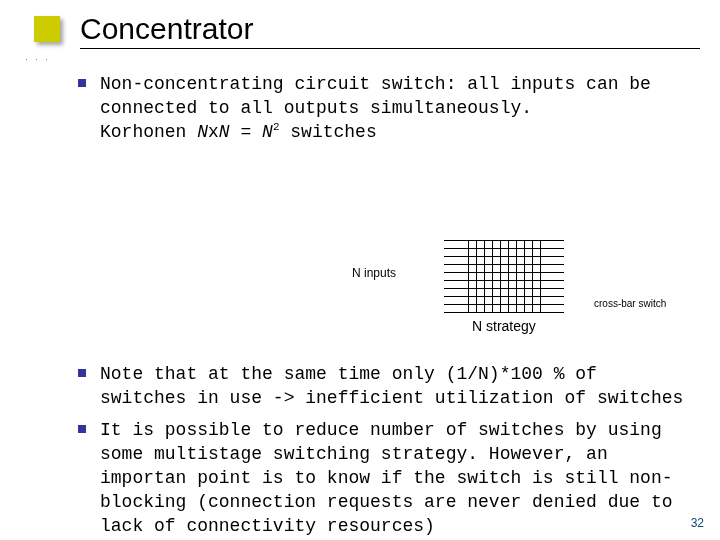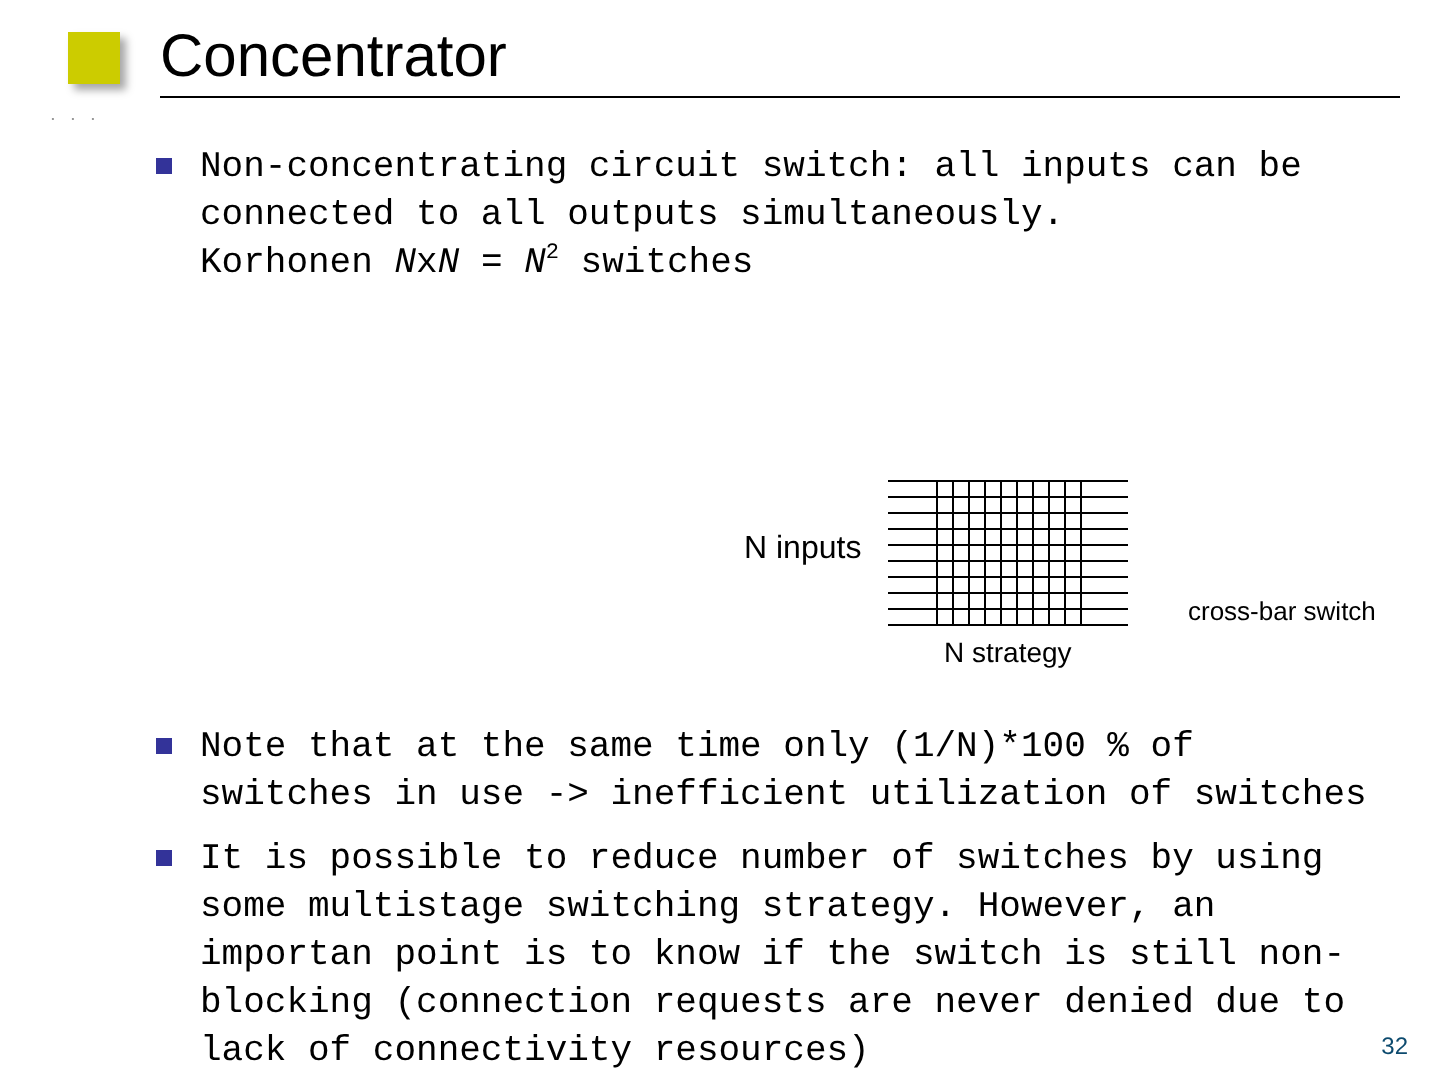--- a/index.html
+++ b/index.html
@@ -105,34 +105,33 @@
     width: 120px;
     height: 72px;
   }
   .grid .h, .grid .v { position: absolute; background: #000; }
   .grid .h { height: 1px; width: 120px; left: 0; }
   .grid .v { width: 1px; height: 72px; top: 0; }
   .ninputs {
     position: absolute;
     left: 14px;
     top: 30px;
-    font-size: 16px;
-    margin-left: 20px;
+    font-size: 12px;
   }
   .noutputs {
     position: absolute;
     left: 134px;
     top: 82px;
     font-size: 14px;
   }
   .crossbar {
     position: absolute;
     left: 256px;
     top: 62px;
-    font-size: 13px;
+    font-size: 10px;
   }
   .lower-bullets {
     position: absolute;
     top: 290px;
     left: 0;
     right: 0;
   }
   .footer {
     position: absolute;
     left: 16px;

